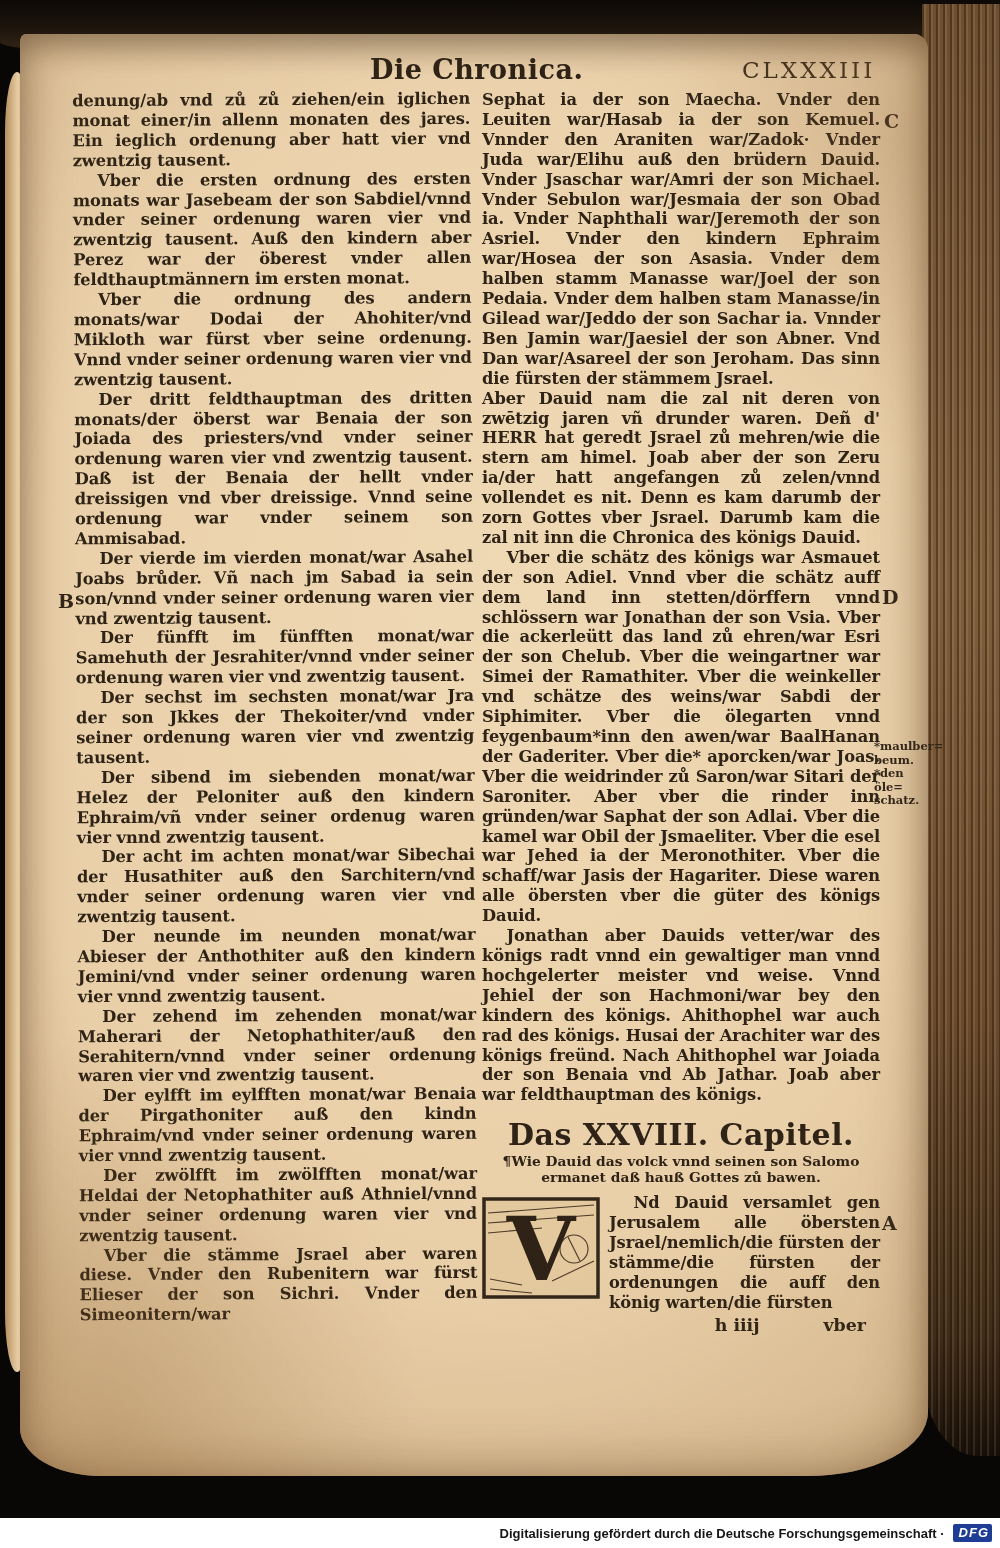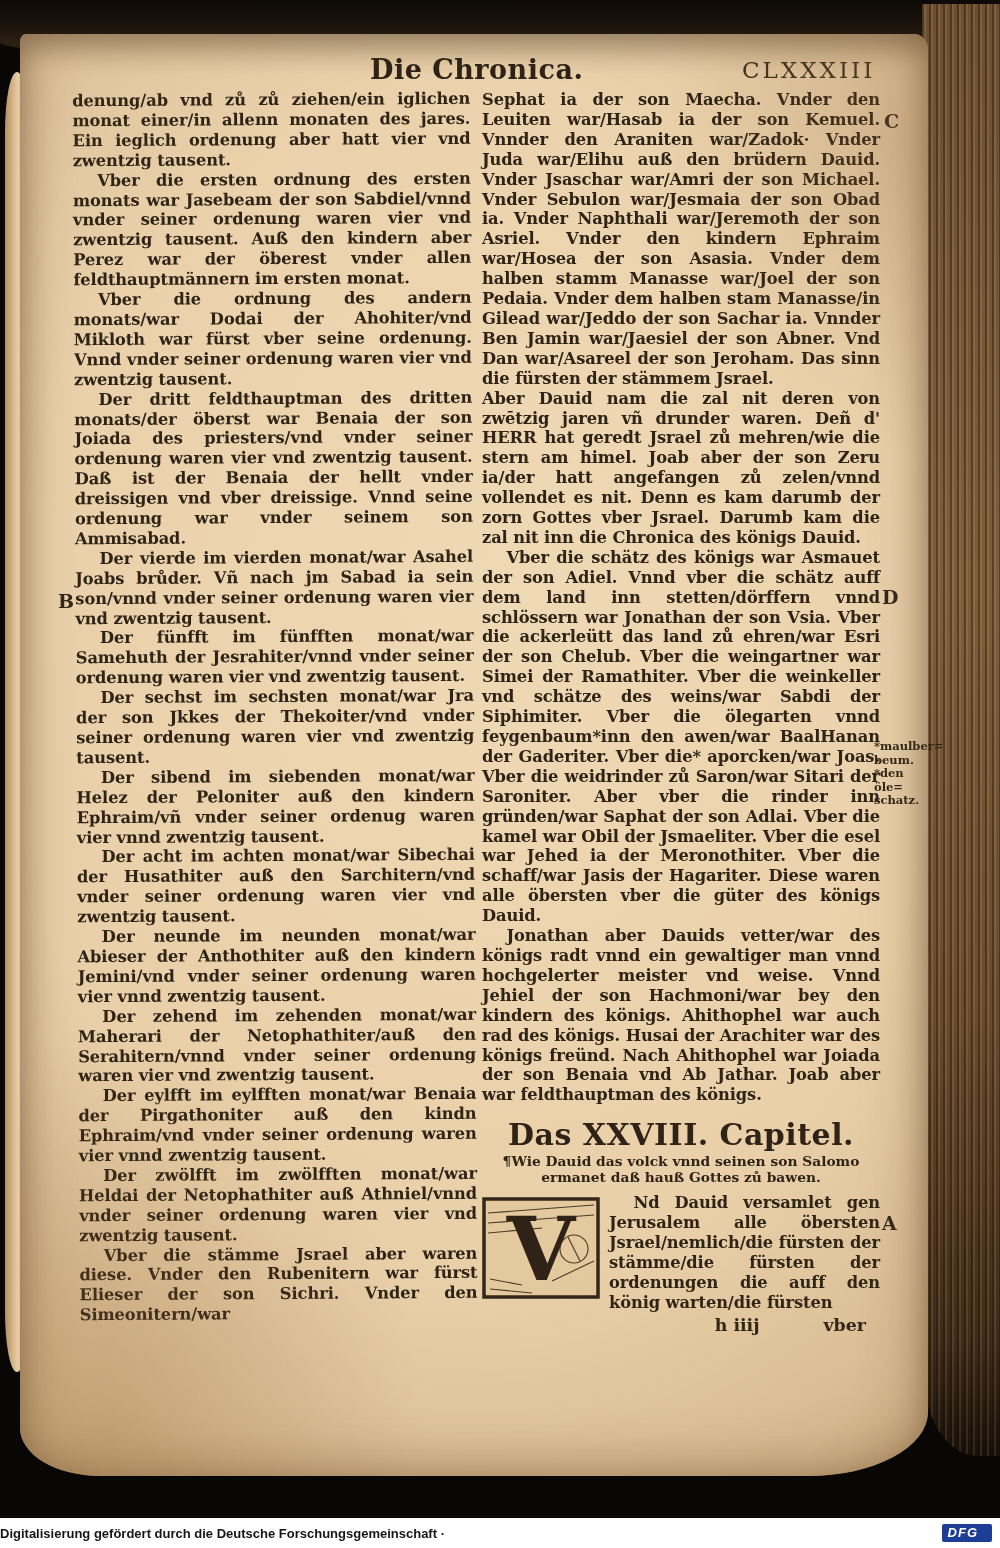--- a/index.html
+++ b/index.html
@@ -47,24 +47,24 @@
   .chapter-heading{margin-top:12px;text-align:center;font-size:30px;font-weight:700;letter-spacing:.5px;}
   .chapter-summary{margin-top:2px;text-align:center;font-size:13.8px;line-height:15.5px;font-weight:700;}
   .chapter-body{margin-top:8px;}
   .chapter-body::after{content:"";display:block;clear:both;}
   .woodcut{float:left;width:118px;height:102px;margin:4px 9px 2px 0;}
   .chapter-text{text-align:justify;font-size:17.4px;line-height:21.6px;font-weight:700;margin:0;color:#2e2316;}
   .sigline{display:flex;justify-content:flex-end;gap:64px;padding-right:14px;
     font-size:17.4px;font-weight:700;margin-top:2px;color:#2e2316;}
   
   .credit-bar{position:absolute;left:0;bottom:0;width:100%;height:30px;background:#ffffff;
-    display:flex;align-items:center;justify-content:space-between;gap:8px;padding-right:8px;box-sizing:border-box;
+    display:flex;align-items:center;justify-content:flex-end;gap:8px;padding-right:8px;box-sizing:border-box;
     font-family:"Liberation Sans","DejaVu Sans",sans-serif;font-weight:700;font-size:13px;color:#161616;}
   .dfg-logo{background:#1e3e96;color:#fff;font-style:italic;font-weight:700;font-size:13px;
-    padding:1px 14px 2px 6px;border-radius:2px;letter-spacing:1px;}
+    padding:1px 3px 2px 6px;border-radius:2px;letter-spacing:1px;}
 </style>
 </head>
 <body>
 
 <div class="stage">
   <div class="top-band"></div>
   <div class="fore-edge"></div>
   <div class="under-page"></div>
 
   <div class="page">

